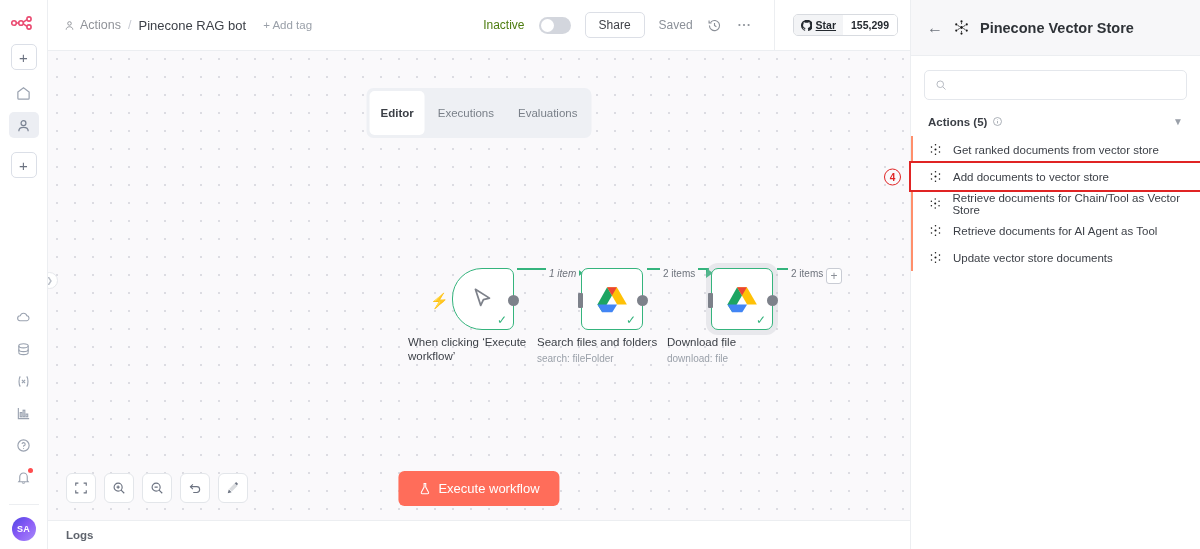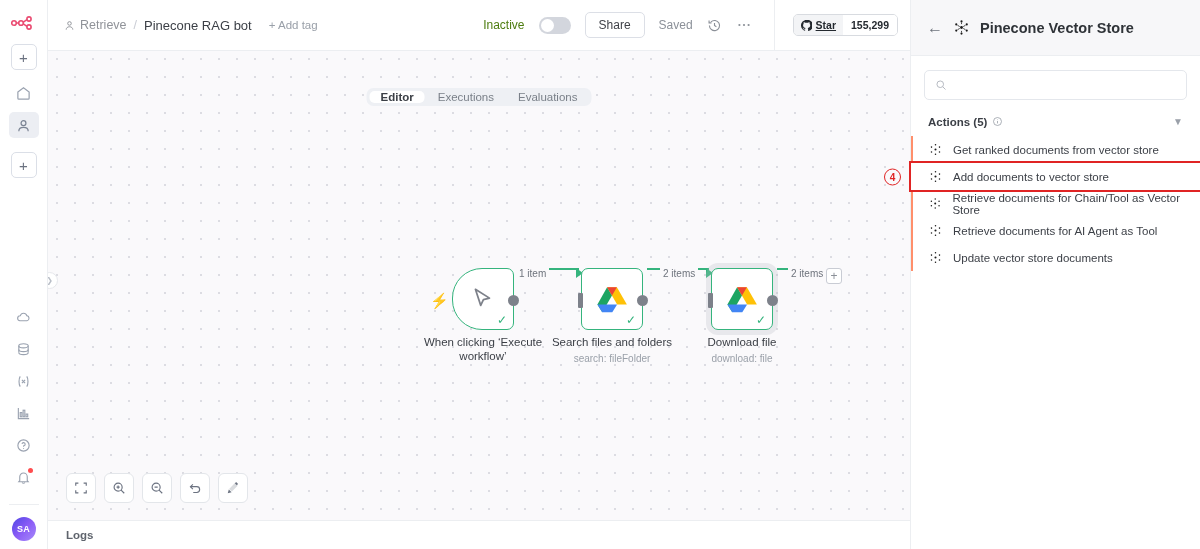--- a/index.html
+++ b/index.html
@@ -81,21 +81,21 @@
     position: absolute; inset: 0; background: #faf9fb;
     background-image: radial-gradient(circle, #dcdce2 1px, transparent 1px);
     background-size: 18px 18px; overflow: hidden;
   }
   .canvas-top-border { position: absolute; top:0; left:0; right:0; height:1px; background:#eceef1; }
 
   .tabs {
     position: absolute; top: 38px; left: 50%; transform: translateX(-50%);
     background: #eef0f4; border-radius: 7px; padding: 3px; display: flex; gap: 2px; z-index: 3;
   }
-  .tab { font-size: 11.5px; color: #7a8089; padding: 0 11px; border-radius: 5px; cursor: pointer; }
+  .tab { font-size: 11.5px; color: #7a8089; padding: 16px 11px; border-radius: 5px; cursor: pointer; }
   .tab.active { background: #fff; color: #3b3f46; font-weight: bold; }
 
   
   .collapse-handle {
     position: absolute; left: -7px; top: 222px; width: 17px; height: 17px;
     border-radius: 50%; background: #fff; border: 1px solid #e6e8ec;
     display: flex; align-items: center; justify-content: center;
     color: #b9bec7; font-size: 8px; z-index: 3; cursor: pointer;
   }
 
@@ -104,21 +104,21 @@
   .node-group { position: absolute; }
   .node-box {
     width: 62px; height: 62px; background: #fff; border: 1.5px solid #35b47d;
     border-radius: 7px; position: relative; display: flex; align-items: center; justify-content: center; cursor: pointer;
   }
   .node-box.trigger { border-radius: 30px 7px 7px 30px; }
   .node-box.selected-halo { box-shadow: 0 0 0 5px rgba(180,183,190,.25); }
   .node-check { position: absolute; right: 6px; bottom: 3px; color: #35b47d; font-size: 12px; line-height: 1; }
   .node-label {
     position: absolute; top: 68px; left: 50%; transform: translateX(-50%);
-    text-align: center; font-size: 11.5px; color: #3b3f46; width: 150px; line-height: 1.18;
+    text-align: left; font-size: 11.5px; color: #3b3f46; width: 150px; line-height: 1.18;
   }
   .node-sub { font-size: 10px; color: #9aa0a9; margin-top: 3px; }
   .bolt { position: absolute; left: -22px; top: 24px; color: #ff6d5a; font-size: 15px; }
   .port { position: absolute; width: 11px; height: 11px; border-radius: 50%; background: #7d818a; top: 26px; }
   .port.out { right: -5.5px; }
   .port-in { position: absolute; left: -4px; top: 24px; width: 5px; height: 15px; background: #7d818a; border-radius: 1px; }
   .wire { position: absolute; height: 2px; background: #35b47d; top: 31px; }
   .wire-arrow {
     position: absolute; top: 26px; width: 0; height: 0;
     border-top: 5px solid transparent; border-bottom: 5px solid transparent; border-left: 7px solid #35b47d;
@@ -271,21 +271,21 @@
 
   <div class="main">
 
     <div class="header">
       <div class="crumbs">
         <span class="crumb-personal">
           <svg width="11" height="11" viewBox="0 0 16 16" fill="none" stroke="currentColor" stroke-width="1.4">
             <circle cx="8" cy="5" r="2.6"></circle>
               <path d="M3.2 14c0-2.6 2.2-4.2 4.8-4.2s4.8 1.6 4.8 4.2"></path>
           </svg>
-          <span>Retrieve</span>
+          <span>Actions</span>
         </span>
         <span class="crumb-sep">/</span>
         <span class="crumb-title">Pinecone RAG bot</span>
         <span class="add-tag">+ Add tag</span>
       </div>
 
       <div class="hdr-right">
         <span class="inactive-lbl">Inactive</span>
         <div class="toggle">
           <div class="knob"></div>
@@ -340,21 +340,21 @@
                 <path d="M5 3l13 8.2-5.6 1.3-2.5 5.4L5 3z" stroke-linejoin="round"></path>
               </svg>
               <span class="node-check">✓</span>
               <span class="port out"></span>
             </div>
             <div class="node-label">When clicking ‘Execute workflow’</div>
           </div>
 
           <div class="wire" style="left:469px; top:218px; width:62px;"></div>
           <div class="wire-arrow" style="left:528px; top:218px;"></div>
-          <div class="wire-lbl" style="left:468px; top:218px;">1 item</div>
+          <div class="wire-lbl" style="left:498px; top:218px;font-style:italic;">1 item</div>
 
           <div class="node-group" style="left:533px; top:218px;">
             <div class="node-box">
               <span class="port-in"></span>
               <svg width="30" height="27" viewBox="0 0 48 42">
                 <path d="M16.2 1.5h15.6L47.8 29H32.2z" fill="#ffc107"></path>
                 <path d="M16.2 1.5L.6 29l7.8 12.2L24 14.5z" fill="#1da462"></path>
                 <path d="M.6 29h31.6l-7.8 12.2H8.4z" fill="#4285f4"></path>
                 <path d="M16.2 1.5L24 14.5 31.8 1.5z" fill="#ea4335"></path>
                 <path d="M47.8 29l-7.8 12.2H24L31.9 29z" fill="#ea4335" opacity="0"></path>
@@ -421,20 +421,26 @@
           </div>
           <div class="tb-btn">
             <svg width="14" height="14" viewBox="0 0 16 16" fill="currentColor">
               <path d="M10.2 2.4l3.1 3.1-6.6 6.6-3.1-3.1z" opacity=".25"></path>
               <path d="M11.6 1.2l2.2 2.2-1.5 1.5-2.2-2.2z"></path>
               <path d="M3.2 9.6L2 14l4.4-1.2z"></path>
             </svg>
           </div>
         </div>
 
+        <button class="exec-btn">
+          <svg width="13" height="13" viewBox="0 0 16 16" fill="none" stroke="#fff" stroke-width="1.3">
+            <path d="M6.3 1.8h3.4M7 1.8v4.4L3.6 12.6a1.2 1.2 0 0 0 1 1.8h6.8a1.2 1.2 0 0 0 1-1.8L9 6.2V1.8"></path>
+          </svg>
+          <span>Execute workflow</span>
+        </button>
       </div>
     </div>
 
     <div class="logs-bar">
       <span class="logs-lbl">Logs</span>
     </div>
   </div>
 
   <div class="panel">
     <div class="panel-head">

